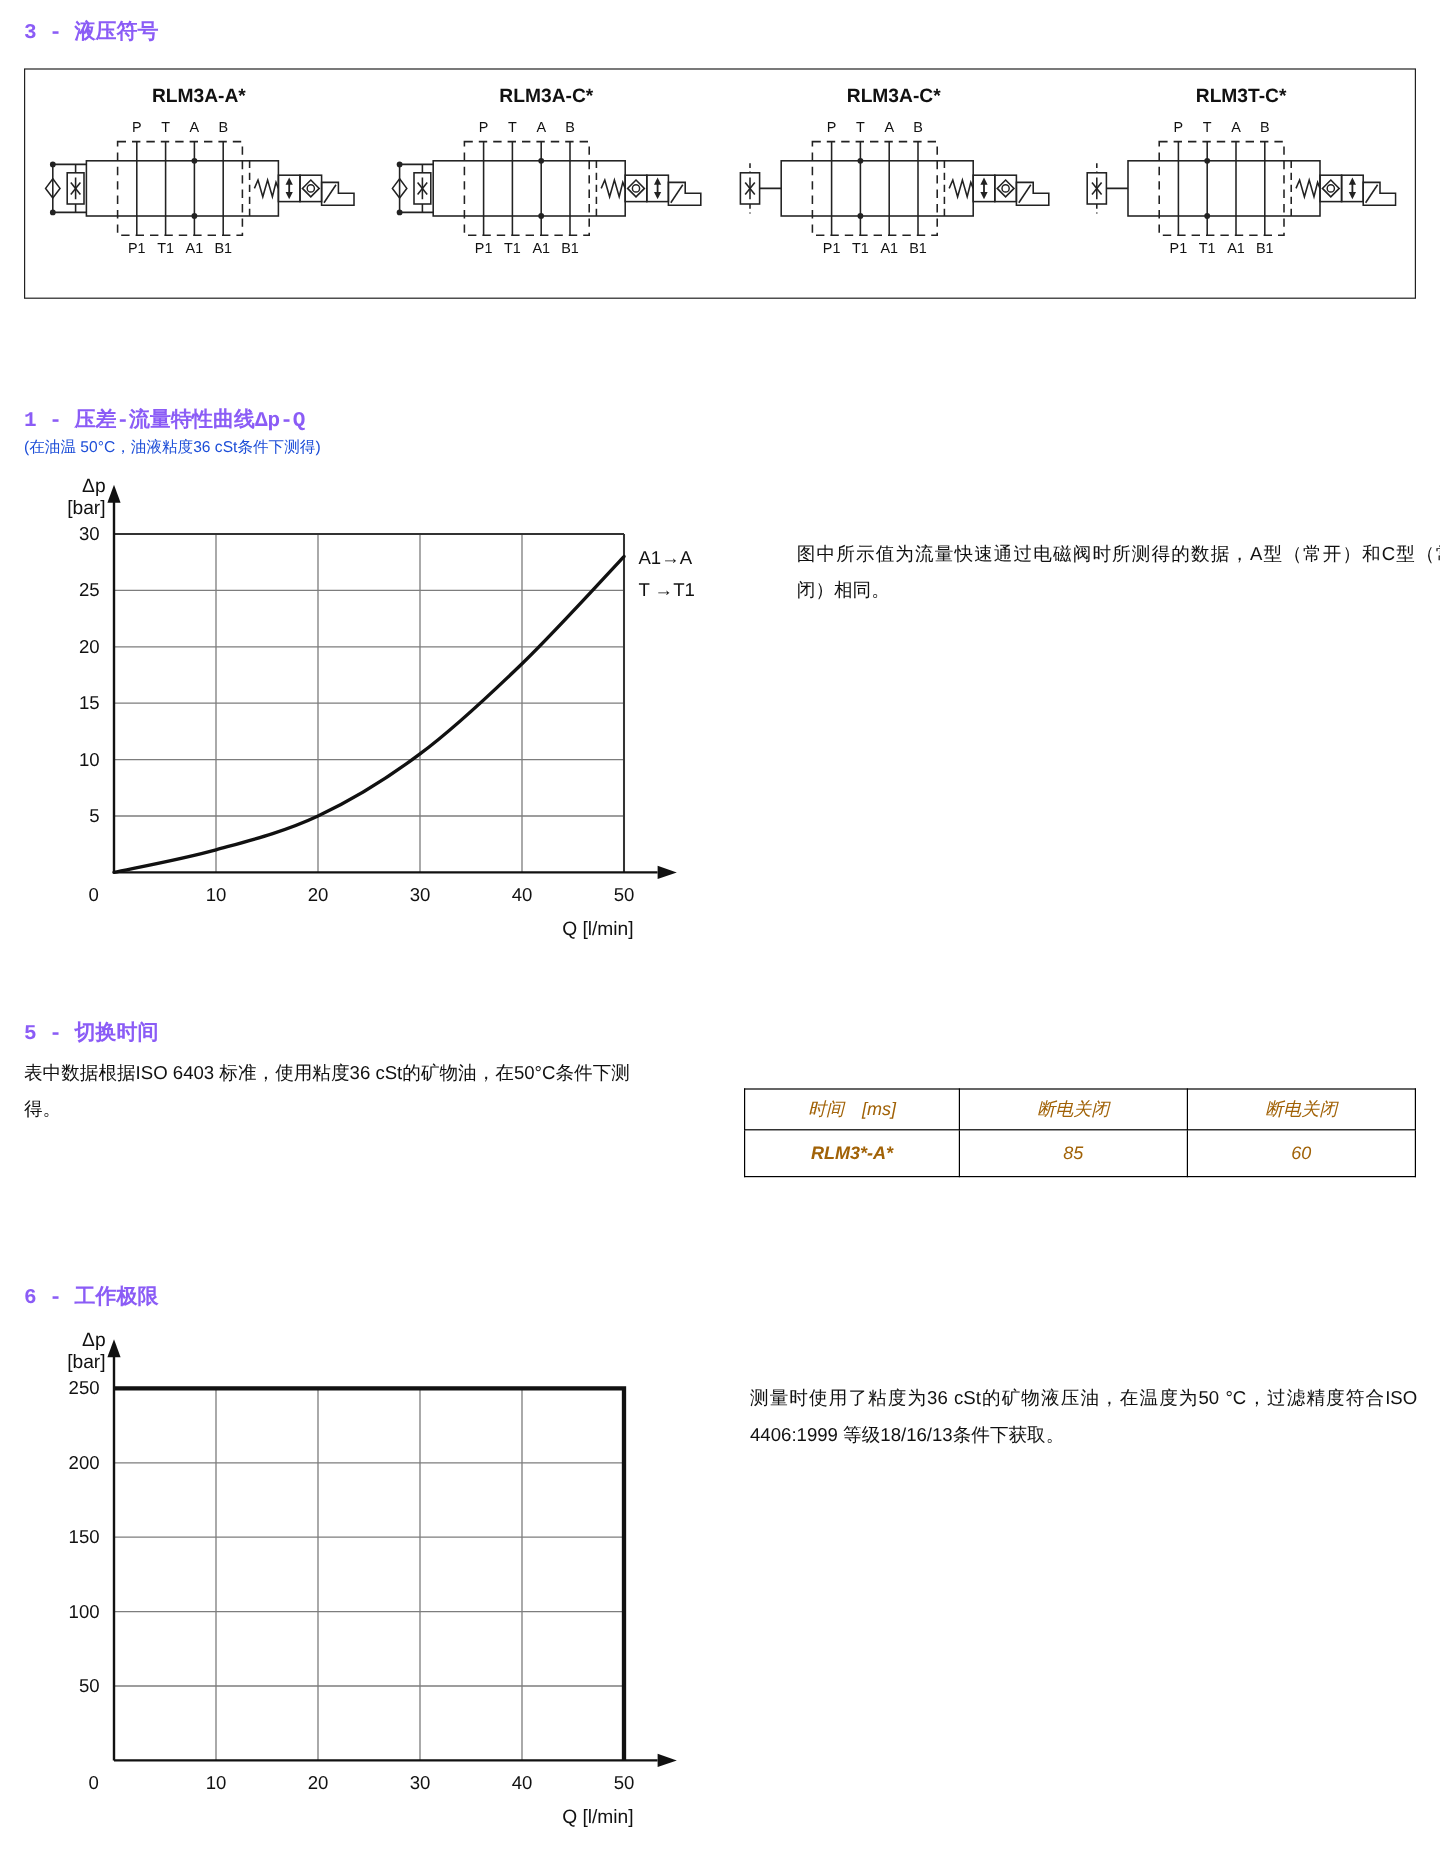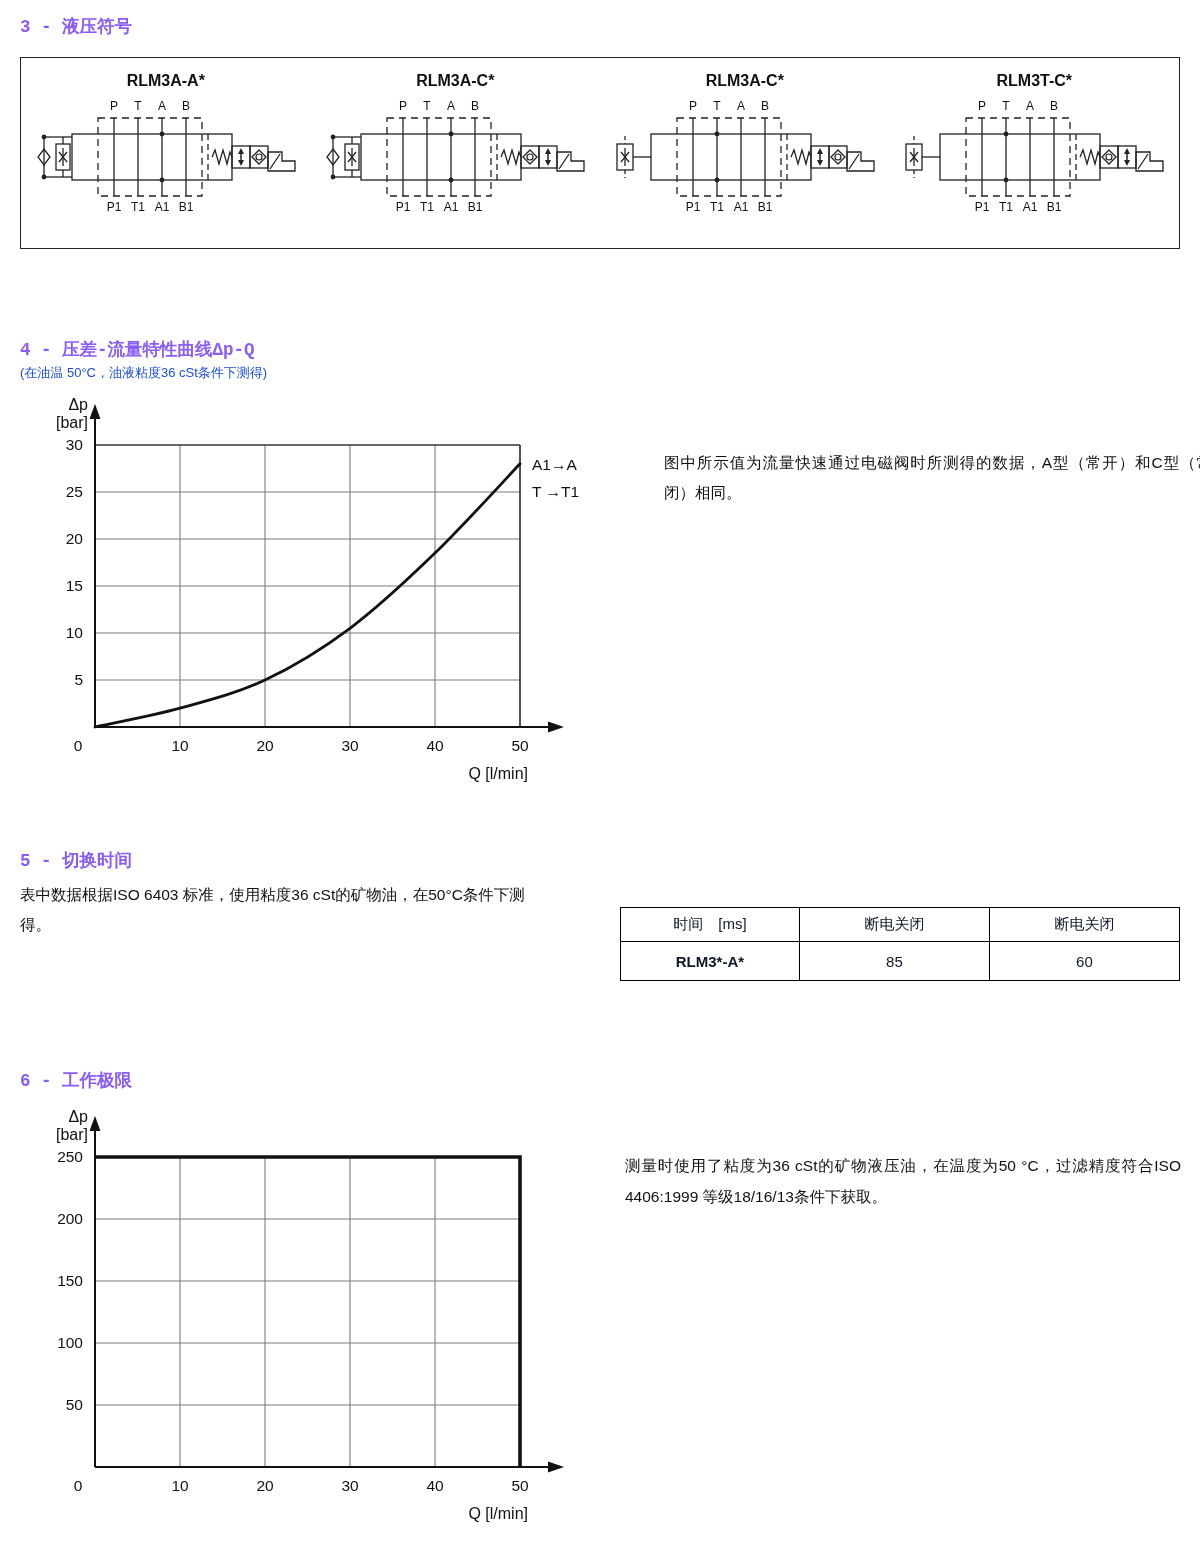--- a/index.html
+++ b/index.html
@@ -16,21 +16,21 @@
     position:absolute;left:20px;top:57px;width:1158px;height:190px;
     border:1.5px solid #222;background:#fff;
     display:grid;grid-template-columns:repeat(4,1fr);
   }
   .symbol-cell{display:flex;flex-direction:column;align-items:center;padding-top:14px;}
   .symbol-title{font-size:16px;font-weight:bold;margin-bottom:2px;}
   .symbol-cell svg{display:block;}
   
   .sw-table{
     position:absolute;left:620px;top:907px;width:560px;
-    border-collapse:collapse;table-layout:fixed;font-size:15px;color:#0f172a;
+    border-collapse:collapse;table-layout:fixed;font-size:15px;color:#a16207;font-style:italic;
   }
   .sw-table th,.sw-table td{
     border:1.6px solid #000;text-align:center;vertical-align:middle;
     font-weight:normal;padding:0;
   }
   .sw-table thead th{height:33px;}
   .sw-table td{height:38px;}
   .sw-table .model{font-weight:bold;margin-left:12px;}
   .chart{position:absolute;left:0;}
 </style>
@@ -201,21 +201,21 @@
         <rect x="214" y="54" width="18" height="22" fill="none" stroke="#222" stroke-width="1.3"></rect>
         <line x1="223" y1="58" x2="223" y2="72" stroke="#222" stroke-width="1.5"></line>
         <path d="M220,62 L223,56 L226,62 Z" fill="#222" stroke="none" stroke-width="1.3"></path>
         <path d="M220,68 L223,74 L226,68 Z" fill="#222" stroke="none" stroke-width="1.3"></path>
         <path d="M232,60 L246,60 L246,69 L259,69 L259,79 L232,79 Z" fill="none" stroke="#222" stroke-width="1.3"></path>
         <line x1="234" y1="77" x2="244" y2="62" stroke="#222" stroke-width="1.3"></line>
       </svg>
   </div>
 </div>
 
-<div class="sec-title" style="top:337px;">4 - 压差-流量特性曲线Δp-Q</div>
+<div class="sec-title" style="top:337px;">1 - 压差-流量特性曲线Δp-Q</div>
 <div class="subtitle" style="top:364px;">(在油温 50°C，油液粘度36 cSt条件下测得)</div>
 
 <svg id="chart1" class="chart" style="top:390px;" width="590" height="400" viewBox="0 0 590 400">
     <line x1="180" y1="55" x2="180" y2="337" stroke="#7d7d7d" stroke-width="1.1"></line>
     <line x1="265" y1="55" x2="265" y2="337" stroke="#7d7d7d" stroke-width="1.1"></line>
     <line x1="350" y1="55" x2="350" y2="337" stroke="#7d7d7d" stroke-width="1.1"></line>
     <line x1="435" y1="55" x2="435" y2="337" stroke="#7d7d7d" stroke-width="1.1"></line>
     <line x1="95" y1="290" x2="520" y2="290" stroke="#7d7d7d" stroke-width="1.1"></line>
     <line x1="95" y1="243" x2="520" y2="243" stroke="#7d7d7d" stroke-width="1.1"></line>
     <line x1="95" y1="196" x2="520" y2="196" stroke="#7d7d7d" stroke-width="1.1"></line>

